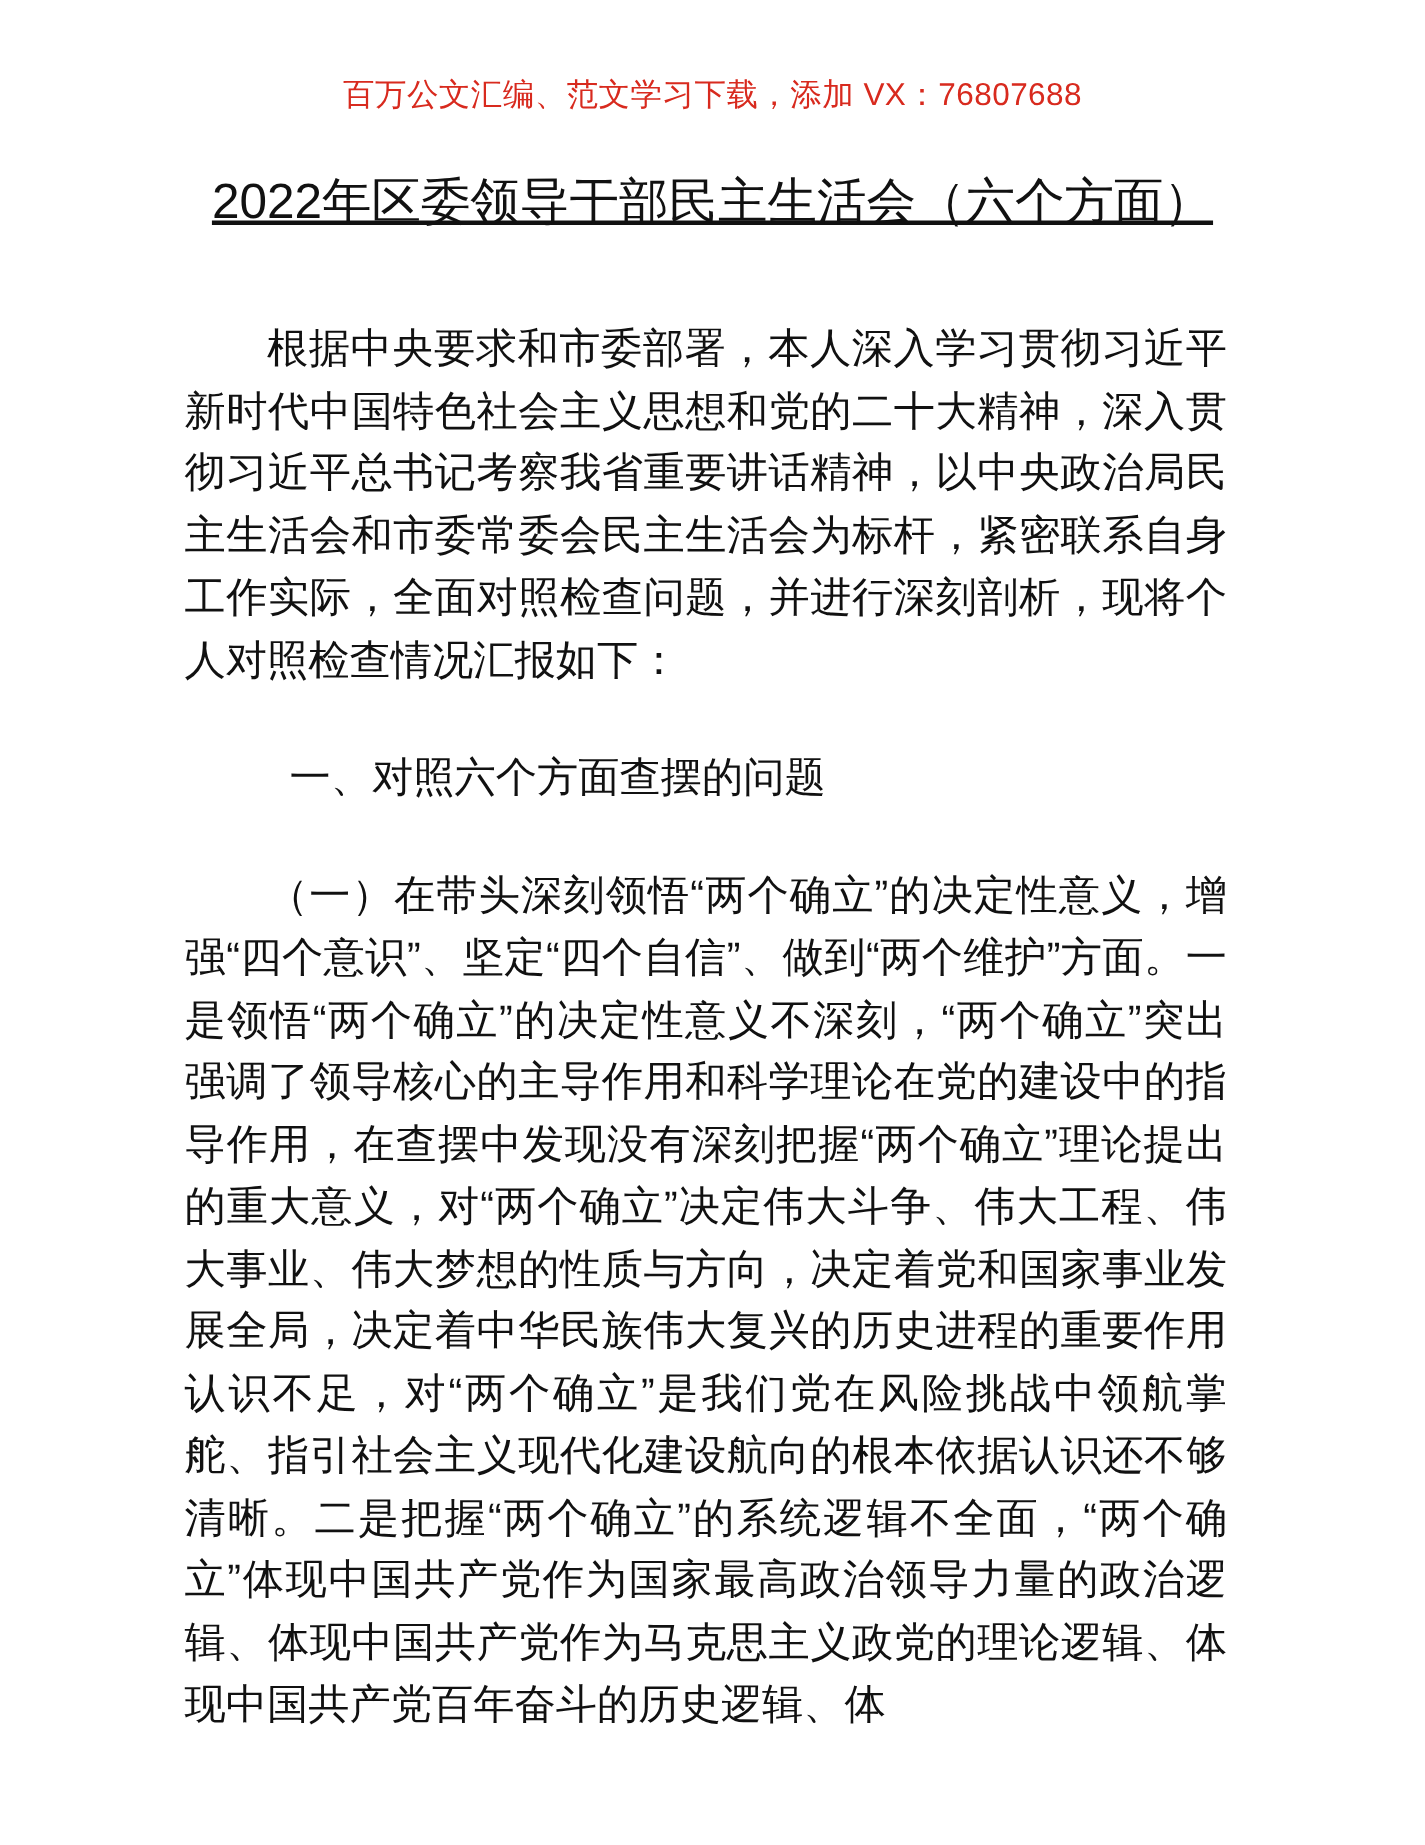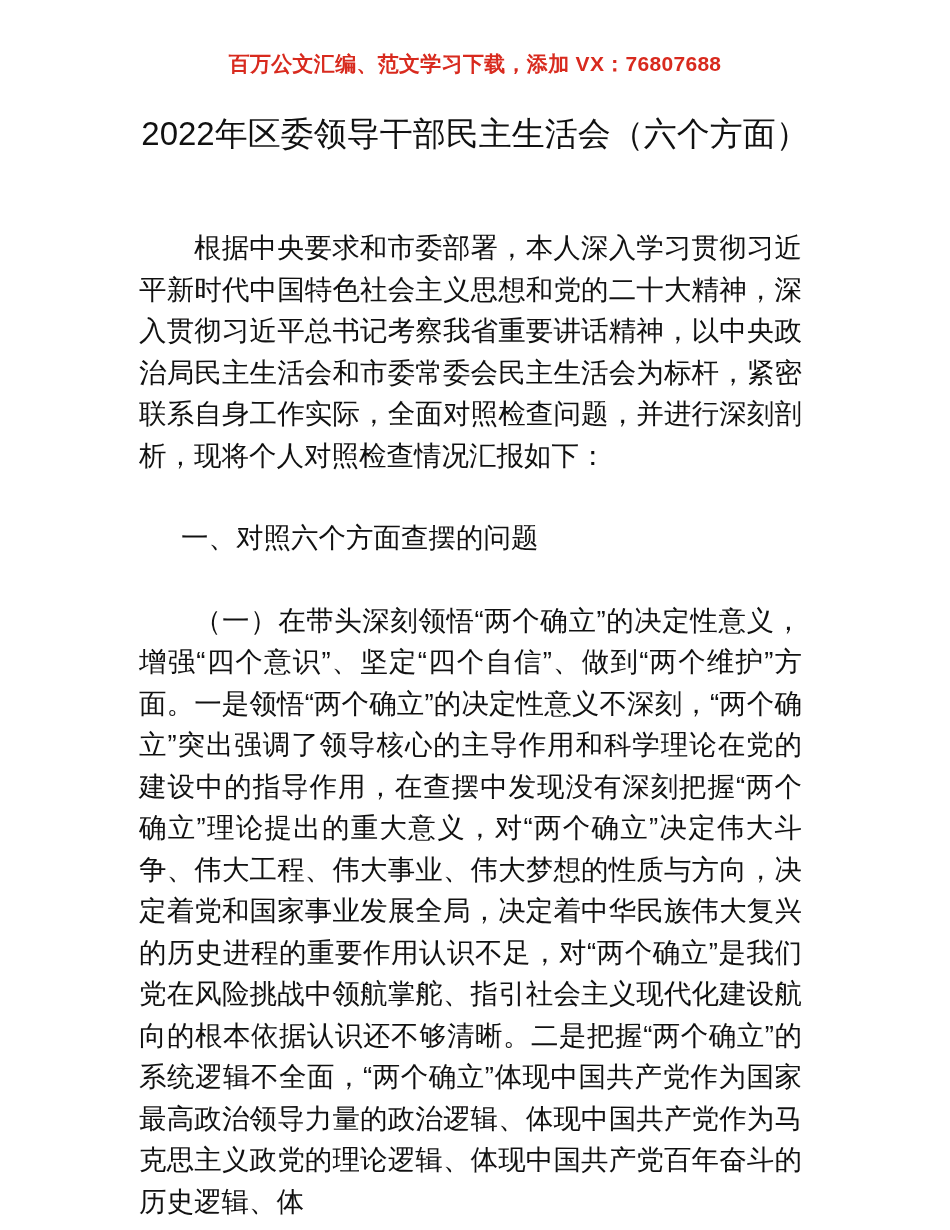--- a/index.html
+++ b/index.html
@@ -29,62 +29,62 @@
     position: absolute;
     top: 50px;
     left: 0;
     width: 950px;
     text-align: center;
     font-size: 21px;
     line-height: 28px;
     letter-spacing: 0.3px;
     color: #d82a1e;
     white-space: nowrap;
-    font-weight: bold;
   }
 
   
   .doc-title {
     position: absolute;
     top: 112px;
     left: 110px;
     width: 730px;
     text-align: center;
     font-size: 33px;
     line-height: 44px;
     font-weight: 400;
     letter-spacing: 0px;
     color: #111111;
   }
   .doc-title .tline {
     display: block;
+    text-decoration: underline;
   }
 
   
   .body-col {
     position: absolute;
     top: 210px;
     left: 122px;
     width: 697px;
   }
 
   p.para {
-    margin: 17px;
+    margin: 1px;
     font-size: 27.5px;
     line-height: 41.5px;
     text-align: justify;
     text-justify: inter-ideograph;
     text-indent: 2em;
     color: #111111;
     word-break: break-all;
     letter-spacing: 0px;
   }
 
   .heading-para {
-    margin: 4px;
+    margin: 16px;
     font-size: 27.5px;
     line-height: 41.5px;
     text-indent: 2em;
     color: #111111;
     text-align: left;
   }
 
   .gap-sm { height: 20px; }
 </style>
 </head>

